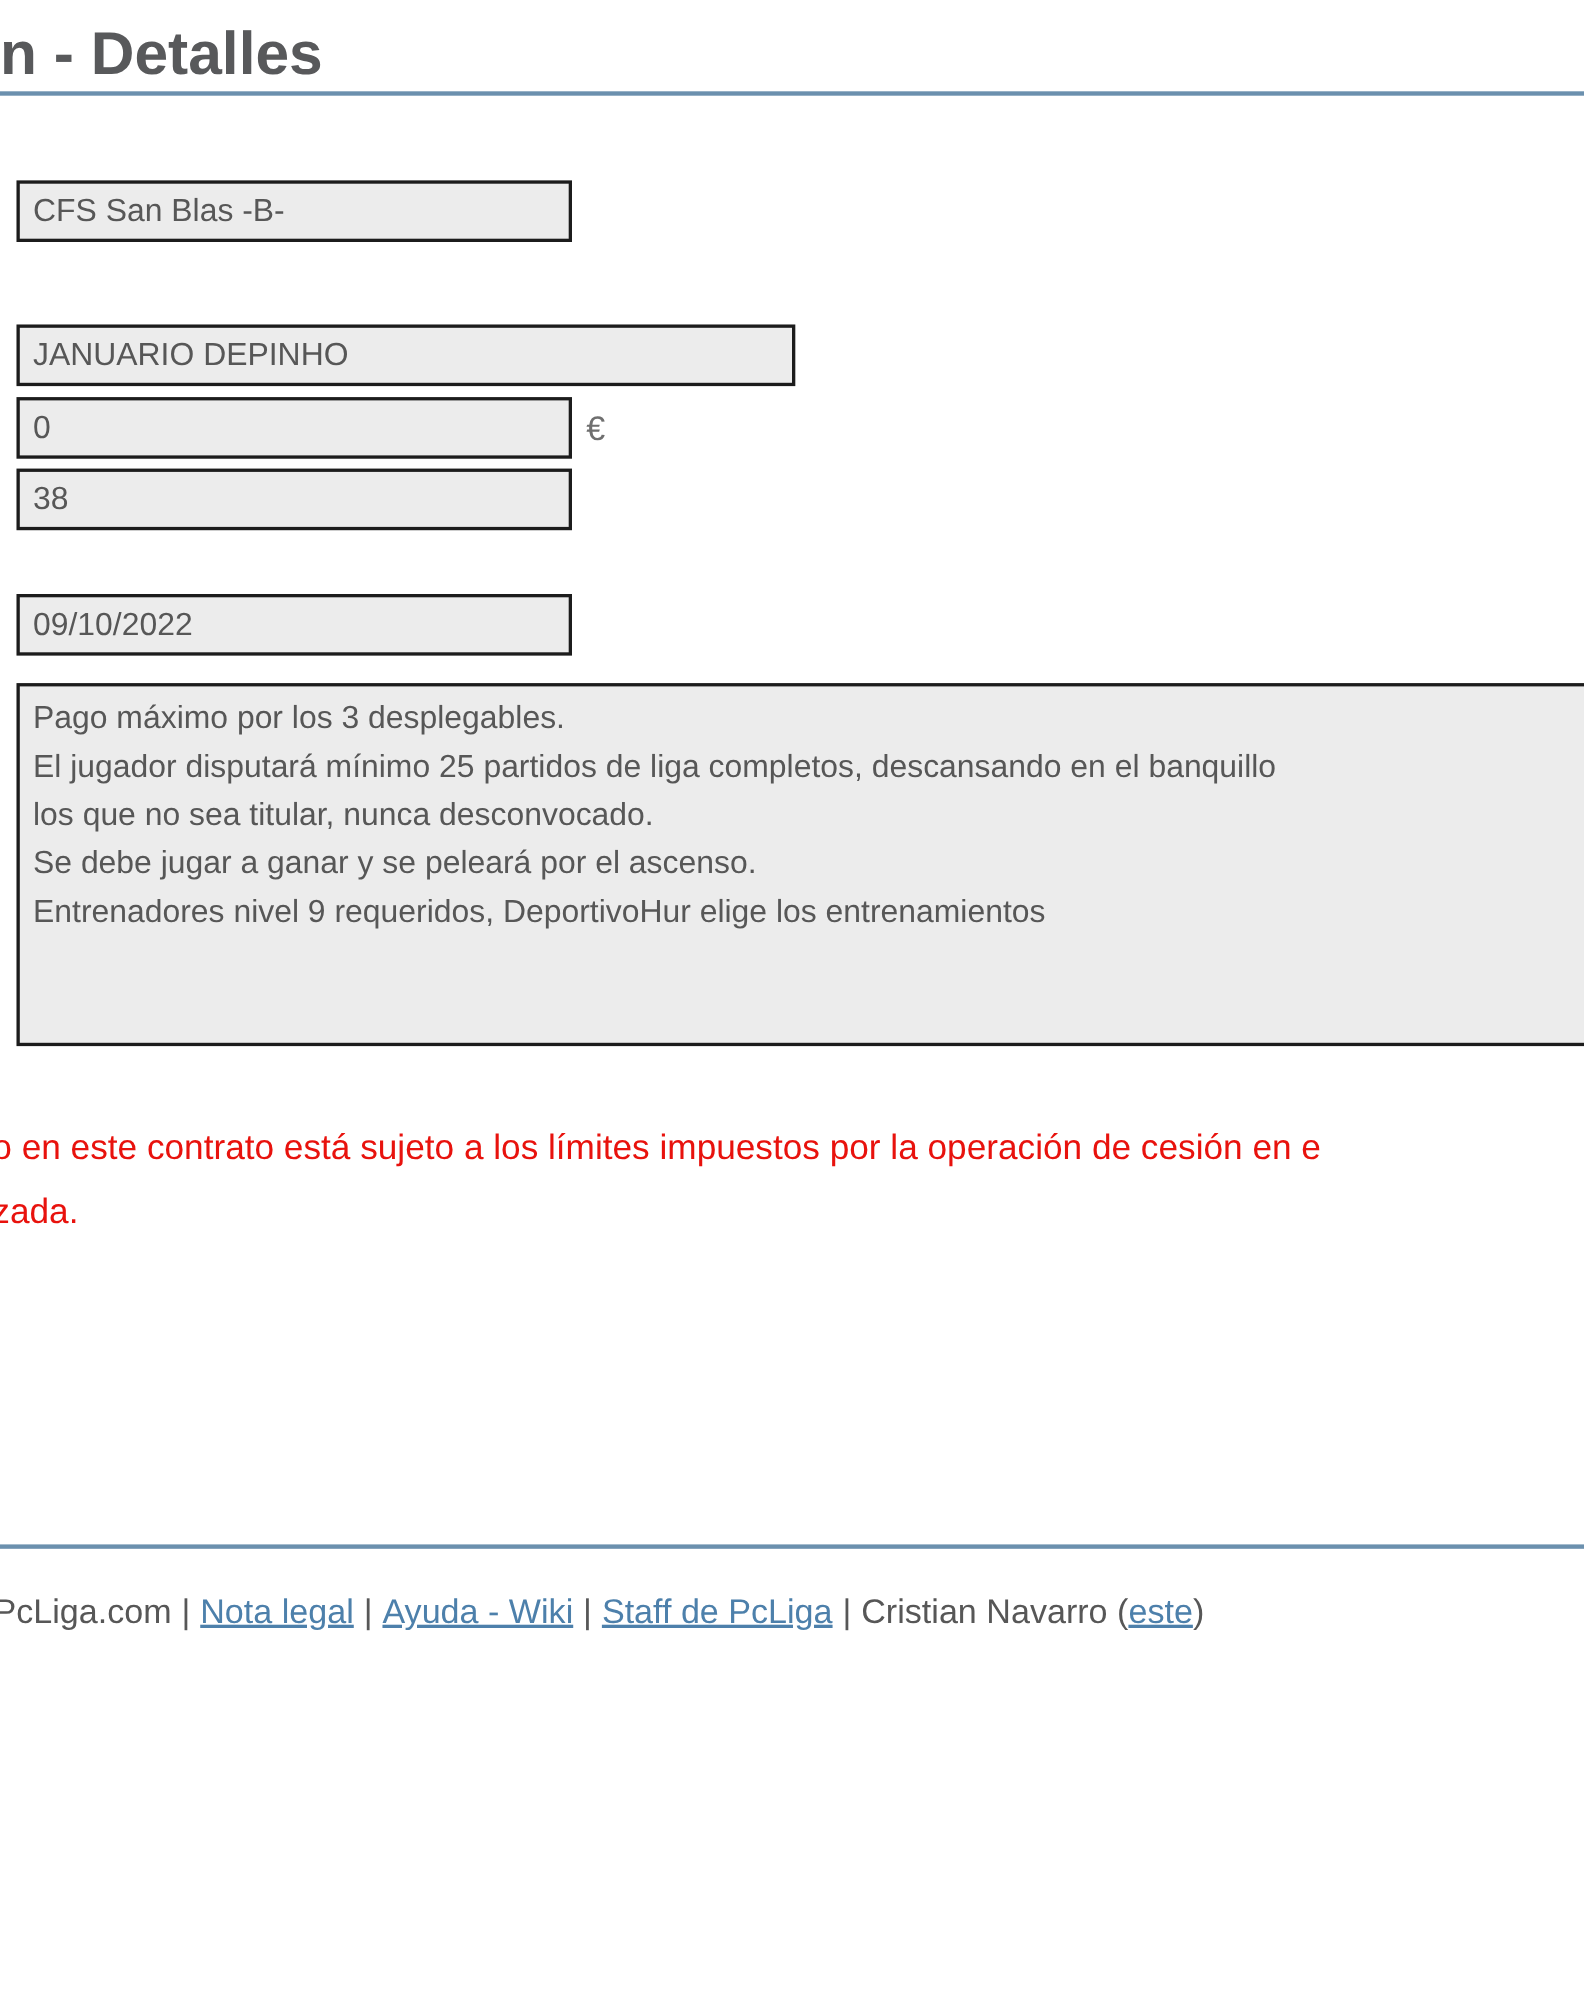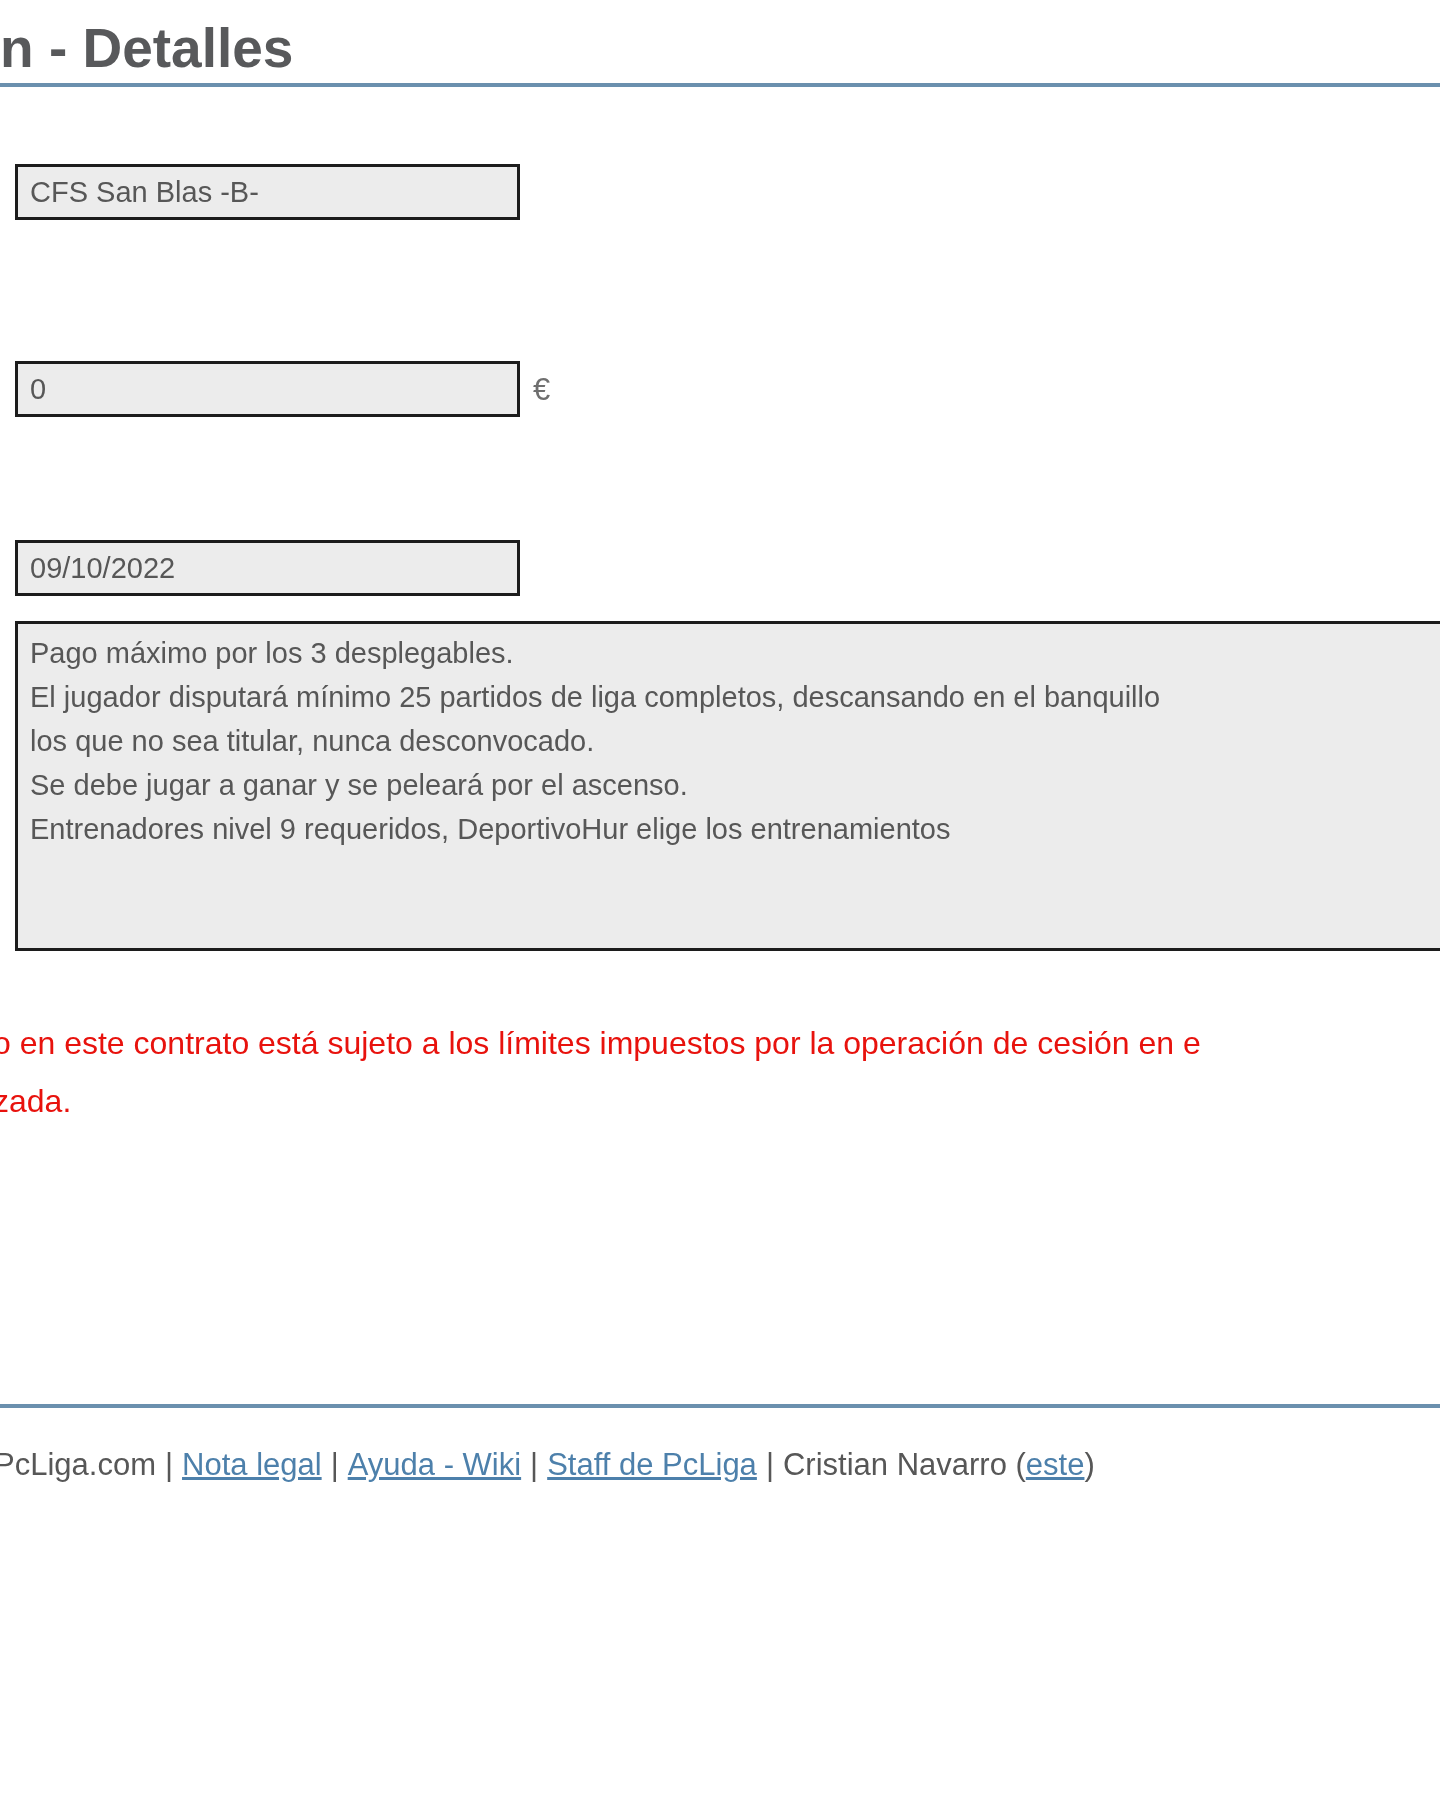--- a/index.html
+++ b/index.html
@@ -76,22 +76,24 @@
 </style>
 </head>
 <body>
 
 <div class="screen">
 
   <h1 class="page-title">n - Detalles</h1>
   <div class="title-rule"></div>
 
   <input class="fld f1" type="text" value="CFS San Blas -B-" style="">
+  <input class="fld f3" type="text" value="JANUARIO DEPINHO" style="">
   <input class="fld f4" type="text" value="0" style="">
   <span class="euro">€</span>
+  <input class="fld f5" type="text" value="38" style="">
   <input class="fld f7" type="text" value="09/10/2022" style="">
 
   <textarea class="clauses" spellcheck="false" style="">Pago máximo por los 3 desplegables.
 El jugador disputará mínimo 25 partidos de liga completos, descansando en el banquillo
 los que no sea titular, nunca desconvocado.
 Se debe jugar a ganar y se peleará por el ascenso.
 Entrenadores nivel 9 requeridos, DeportivoHur elige los entrenamientos</textarea>
 
   <div class="warning">
     <div>o en este contrato está sujeto a los límites impuestos por la operación de cesión en e</div>

